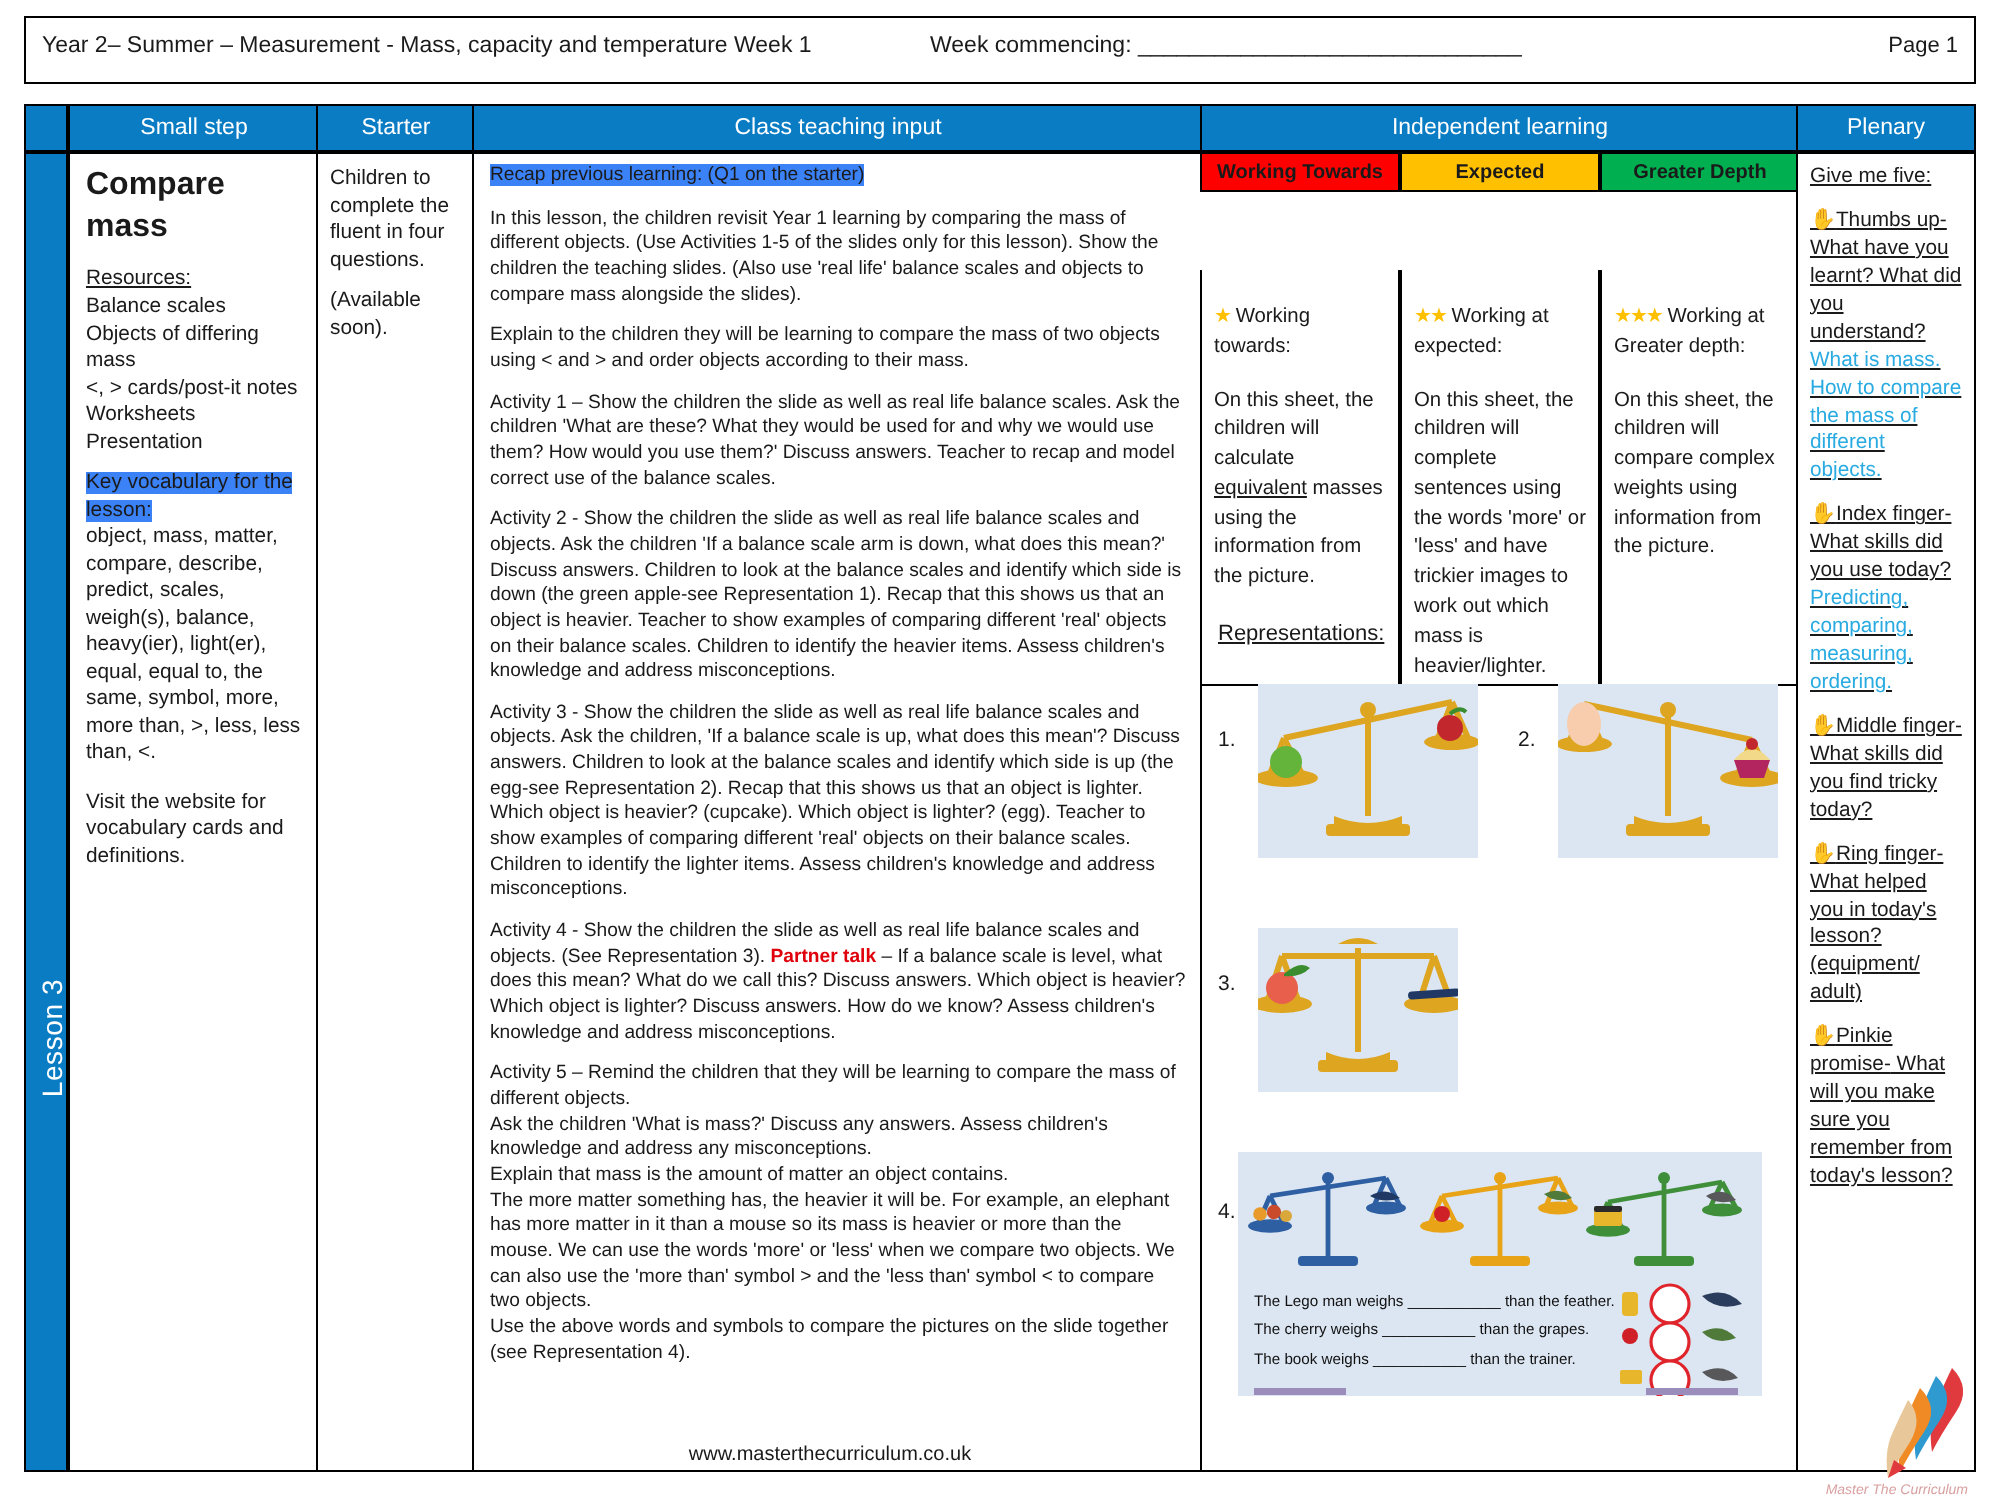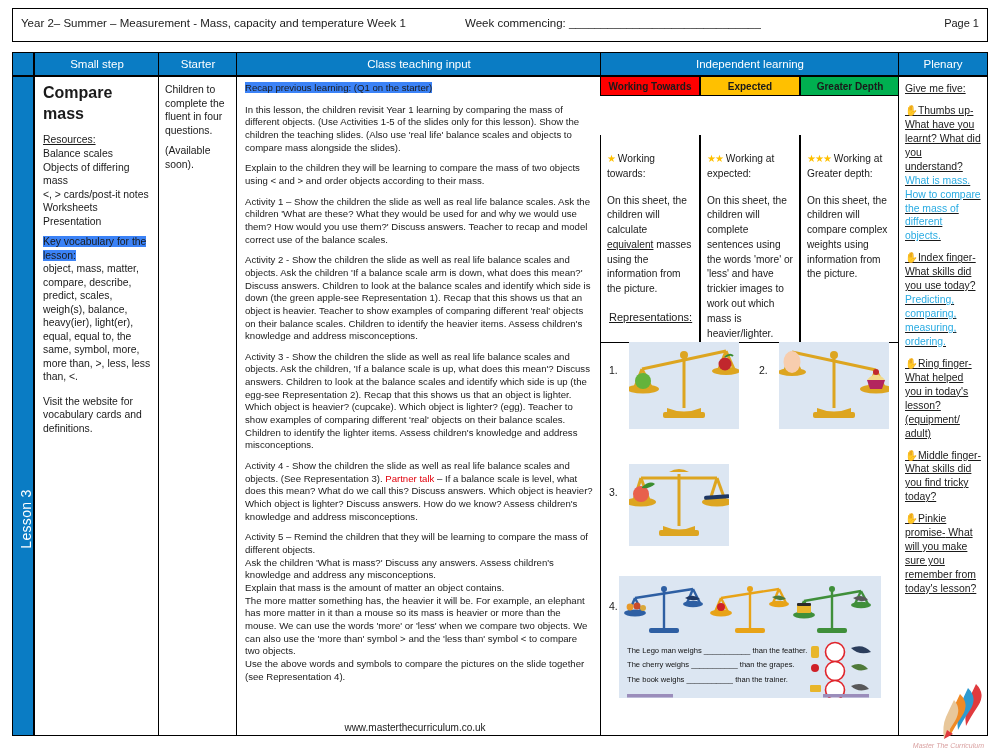--- a/index.html
+++ b/index.html
@@ -46,21 +46,21 @@
   .inner{padding:6px 7px 4px 8px;font-size:10.4px;line-height:1.30;}
   .small-step-title{font-weight:bold;font-size:16px;margin-bottom:8px;}
   .ul{text-decoration:underline;}
   .hl-green{background:#3b82f6;}
   .p{margin:0 0 7px 0;}
   .tight{margin:0;}
 
   
   .teach{padding:5px 8px 4px 8px;font-size:9.6px;line-height:1.32;}
   .teach p{margin:0 0 8px 0;}
-  .red-b{color:#e0000b;font-weight:normal;}
+  .red-b{color:#e0000b;font-weight:bold;}
   .site{
     position:absolute;bottom:2px;left:0;width:100%;
     text-align:center;font-size:10px;padding-right:8px;box-sizing:border-box;
   }
 
   
   .band{position:absolute;top:0;height:20px;border:1.5px solid #000;box-sizing:border-box;
         display:flex;align-items:center;justify-content:center;font-size:10px;font-weight:bold;}
   .b-red{background:#ff0000;}
   .b-amber{background:#ffc000;}
@@ -329,24 +329,24 @@
 
     <div class="cell" style="left:886px;width:90px;height:660px;">
       <div class="plen">
         <p class="tight">Give me five:</p>
         <p><span class="hand">✋</span><span>Thumbs up-</span>
           <span>What have you learnt? What did you understand?</span>
           <span class="cyan">What is mass. How to compare the mass of different objects.</span></p>
         <p><span class="hand">✋</span><span>Index finger-</span>
           <span>What skills did you use today?</span>
           <span class="cyan">Predicting, comparing, measuring, ordering.</span></p>
+        <p><span class="hand">✋</span><span>Middle finger-</span>
+          <span>What skills did you find tricky today?</span></p>
         <p><span class="hand">✋</span><span>Ring finger-</span>
           <span>What helped you in today's lesson? (equipment/ adult)</span></p>
-        <p><span class="hand">✋</span><span>Middle finger-</span>
-          <span>What skills did you find tricky today?</span></p>
         <p><span class="hand">✋</span><span>Pinkie promise-</span><span> What will you make sure you remember from today's lesson?</span></p>
       </div>
     </div>
   </div>
 
   <div class="logo">
     <svg width="66" height="66" viewBox="0 0 66 66">
       <path d="M48 4 q10 10 2 22 q-8 12 -12 20 q-2 -14 2 -24 q4 -10 8 -18z" fill="#e03a3e"></path>
       <path d="M40 8 q10 10 2 22 q-8 12 -12 20 q-2 -14 2 -24 q4 -10 8 -18z" fill="#2e9ad0"></path>
       <path d="M32 14 q10 10 2 22 q-8 12 -12 20 q-2 -14 2 -24 q4 -10 8 -18z" fill="#f08a24"></path>

